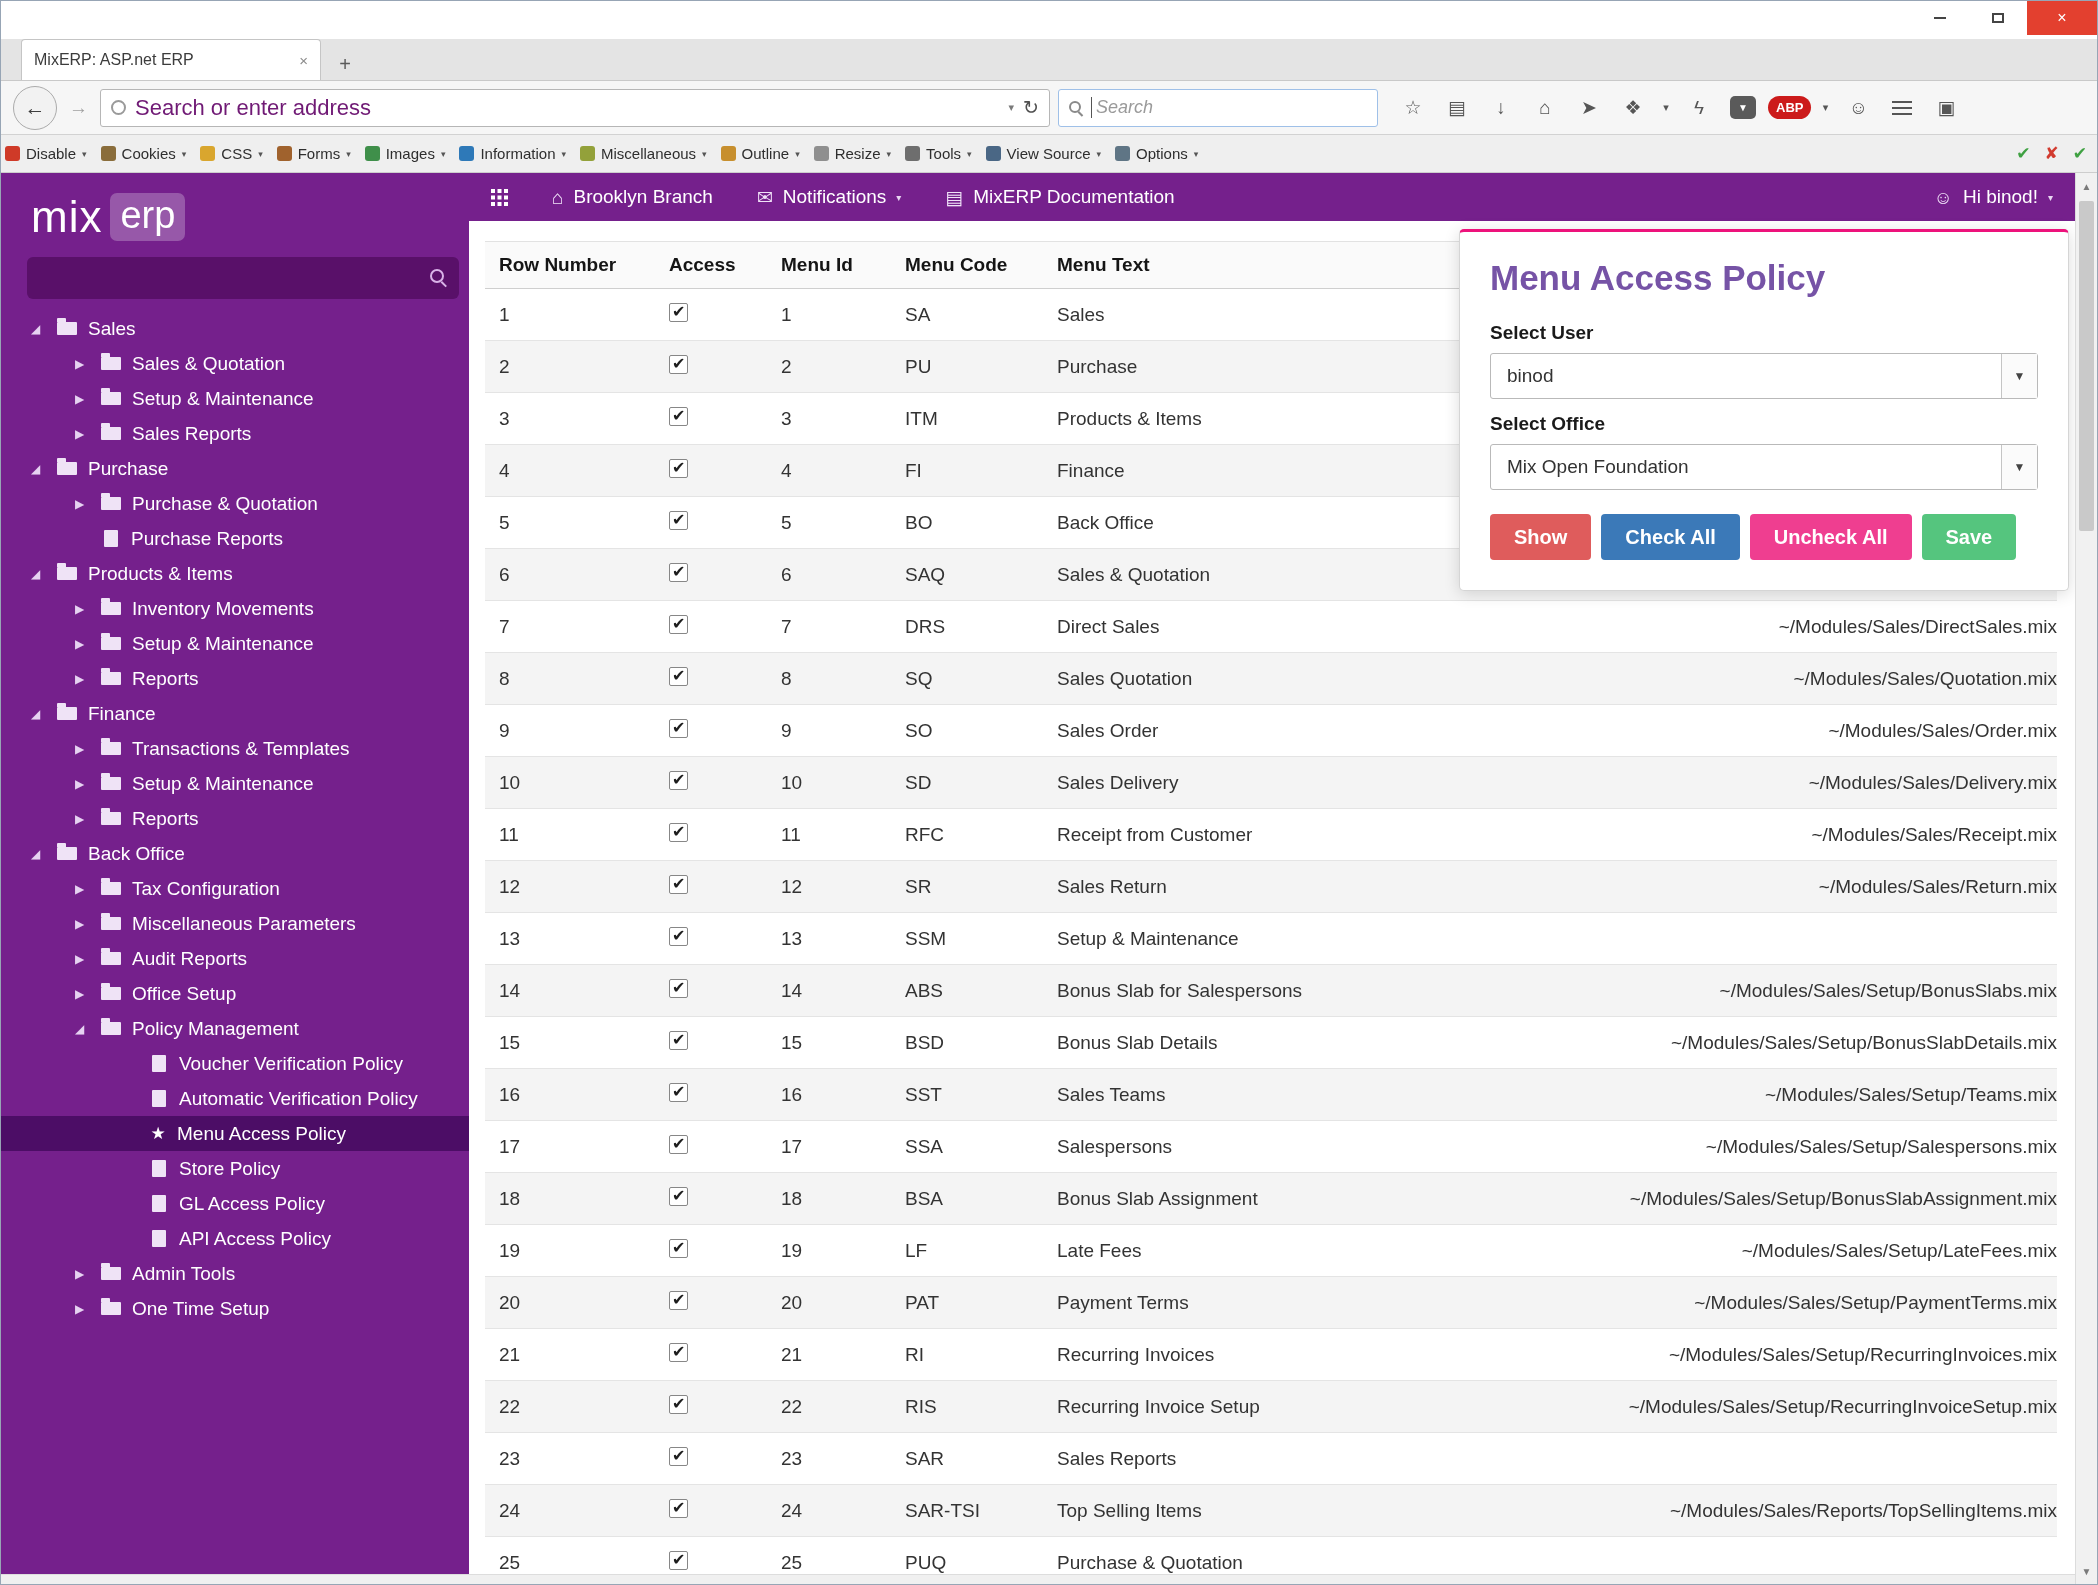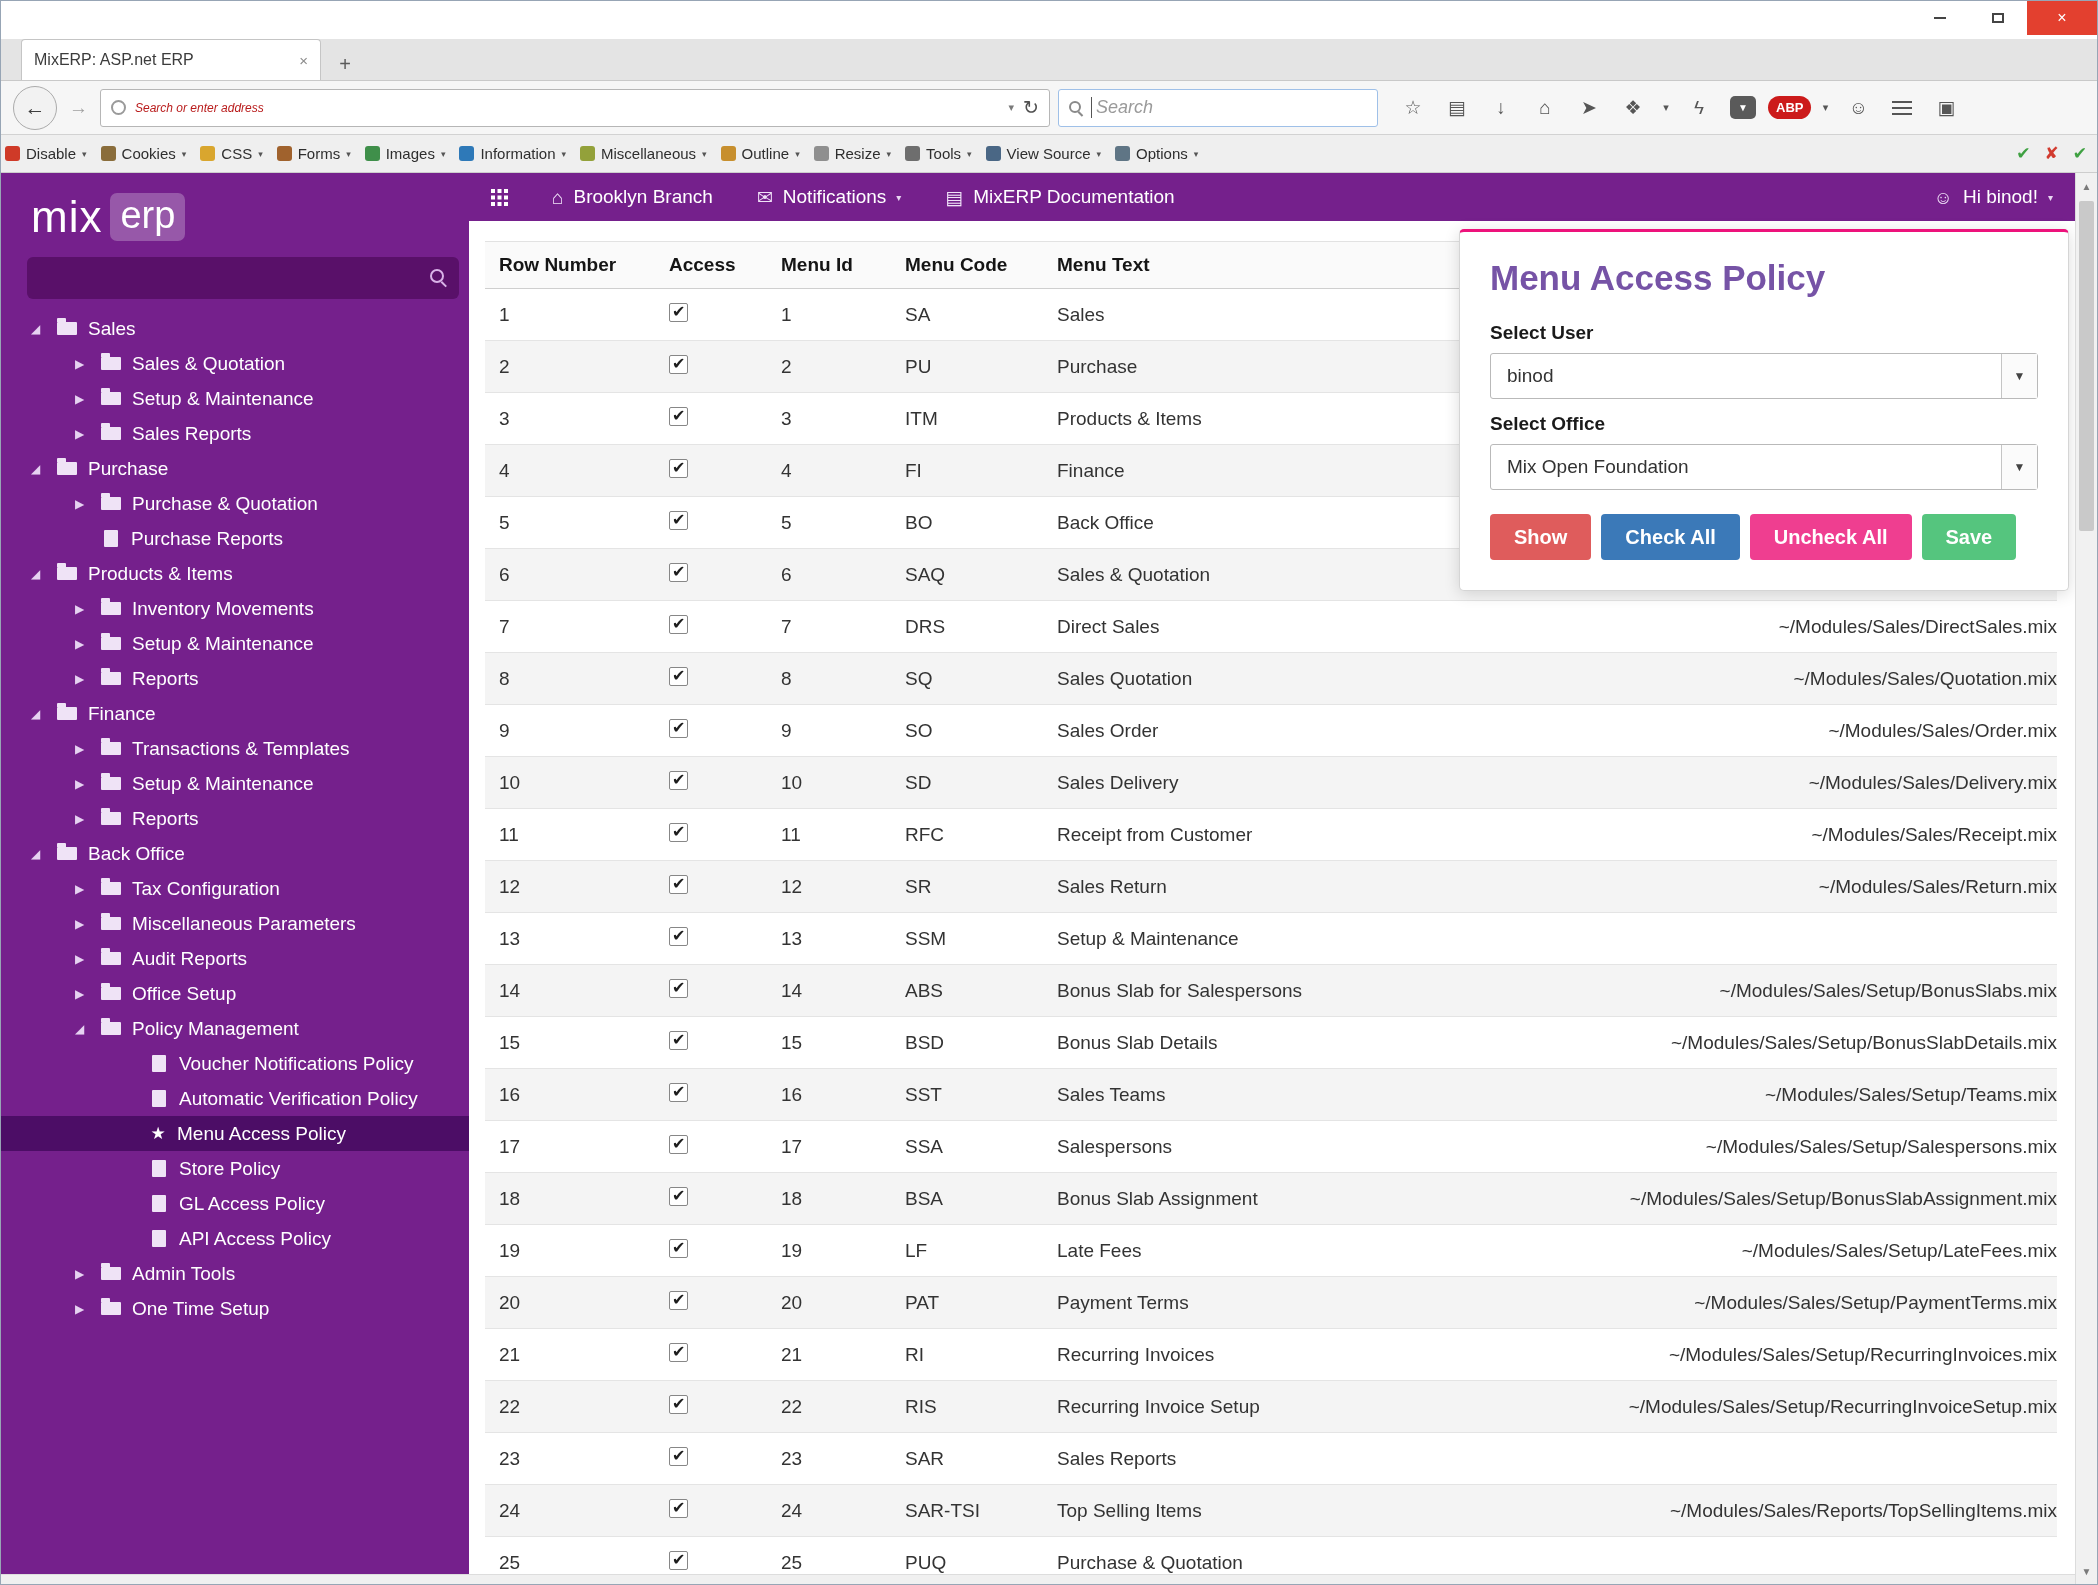--- a/index.html
+++ b/index.html
@@ -18,21 +18,21 @@
   .tab { margin-left:20px; width:300px; height:41px; background:#fff; border:1px solid #c5c5c5; border-bottom:none; border-radius:4px 4px 0 0; display:flex; align-items:center; padding:0 12px; gap:10px; }
   .tab-title { flex:1; font-size:16px; color:#3c3c3c; white-space:nowrap; overflow:hidden; }
   .tab-close { color:#8c8c8c; font-size:15px; }
   .newtab { width:40px; height:32px; margin-left:4px; display:flex; align-items:center; justify-content:center; color:#5a5a5a; font-size:20px; }
 
   .navbar { position:absolute; left:0; top:80px; right:0; height:54px; background:#f6f6f6; border-bottom:1px solid #d2d2d2; display:flex; align-items:center; padding:0 12px; gap:8px; }
   .back-btn { width:44px; height:44px; border-radius:50%; border:1px solid #ababab; background:#f2f2f2; display:flex; align-items:center; justify-content:center; font-size:21px; color:#3f3f3f; flex:none; }
   .fwd-btn { font-size:19px; color:#a0a0a0; padding:0 4px; flex:none; }
   .urlbar { width:950px; height:38px; background:#fff; border:1px solid #b6b6b6; border-radius:3px; display:flex; align-items:center; padding:0 10px; gap:9px; flex:none; }
   .site-id { width:15px; height:15px; border:2px solid #9a9a9a; border-radius:50%; flex:none; }
-  .url-ph { flex:1; font-size:12px; font-style:italic; color:#b91c1c; white-space:nowrap; overflow:hidden; }
+  .url-ph { flex:1; font-size:22px; color:#701a75; white-space:nowrap; overflow:hidden; }
   .url-caret { font-size:11px; color:#7a7a7a; }
   .reload { font-size:19px; color:#4f4f4f; }
   .searchbox { width:320px; height:38px; background:#fff; border:1px solid #9fc0e8; border-radius:3px; display:flex; align-items:center; padding:0 10px; gap:9px; flex:none; }
   .mag { width:13px; height:13px; position:relative; flex:none; }
   .mag::before { content:""; position:absolute; top:0; left:0; width:8px; height:8px; border:2px solid #8a8a8a; border-radius:50%; }
   .mag::after { content:""; position:absolute; left:10px; top:10px; width:6px; height:2px; background:#8a8a8a; transform:rotate(45deg); transform-origin:0 0; }
   .search-ph { font-size:18px; font-style:italic; color:#9a9a9a; border-left:1px solid #555; padding-left:4px; }
   .nav-icons { display:flex; align-items:center; gap:6px; margin-left:8px; }
   .nicon { min-width:38px; height:38px; display:flex; align-items:center; justify-content:center; font-size:19px; color:#565656; }
   .nicon.small { min-width:16px; font-size:11px; }
@@ -349,21 +349,21 @@
           <span class="tree-label">Office Setup</span>
         </div>
         <div class="tree-item lvl1">
           <span class="tree-arrow">◢</span>
           <span class="ico-folder"></span>
           <span class="tree-label">Policy Management</span>
         </div>
         <div class="tree-item lvl2">
           <span class="tree-arrow"></span>
           <span class="ico-file"></span>
-          <span class="tree-label">Voucher Notifications Policy</span>
+          <span class="tree-label">Voucher Verification Policy</span>
         </div>
         <div class="tree-item lvl2">
           <span class="tree-arrow"></span>
           <span class="ico-file"></span>
           <span class="tree-label">Automatic Verification Policy</span>
         </div>
         <div class="tree-item lvl2 selected">
           <span class="tree-arrow"></span>
           <span class="ico-star">★</span>
           <span class="tree-label">Menu Access Policy</span>

